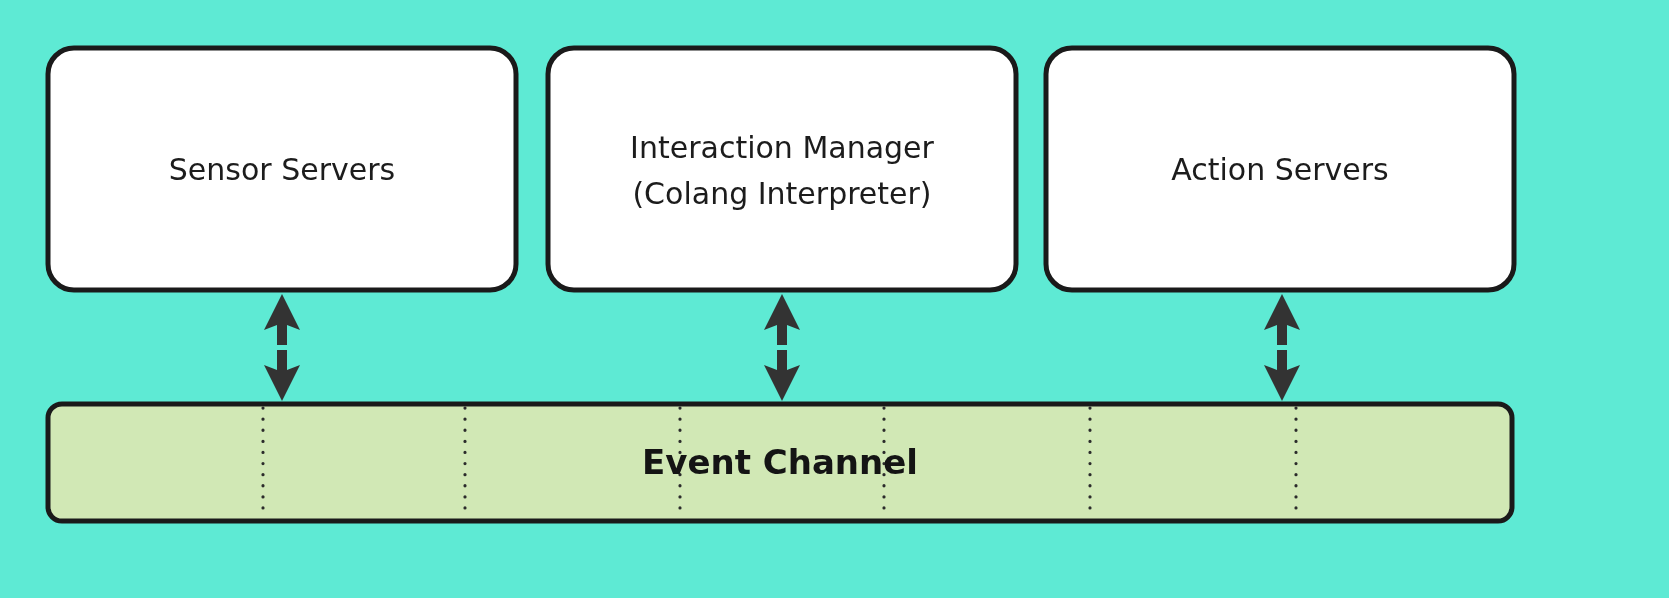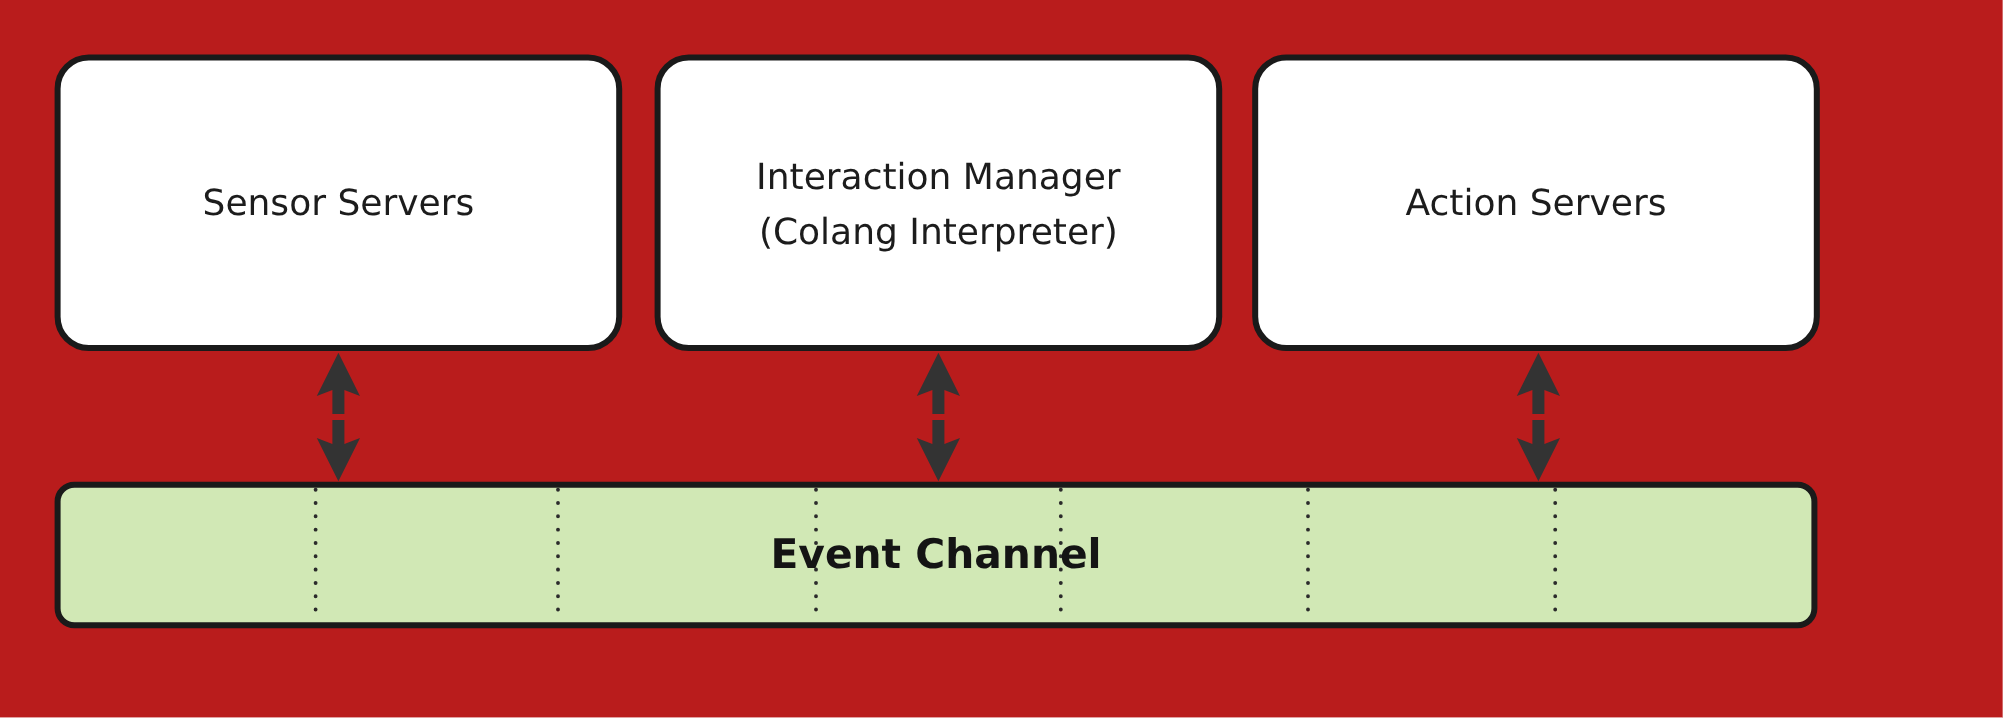--- a/index.html
+++ b/index.html
@@ -8,21 +8,21 @@
     padding: 0;
     background: #ffffff;
   }
   body {
     font-family: "DejaVu Sans", "Liberation Sans", sans-serif;
   }
   #diagram-root {
     position: relative;
     width: 1669px;
     height: 598px;
-    background: #b91c1c;
+    background: #5eead4;
     overflow: hidden;
   }
   svg.diagram-canvas {
     position: absolute;
     left: 0;
     top: 0;
     width: 1669px;
     height: 598px;
     display: block;
   }

